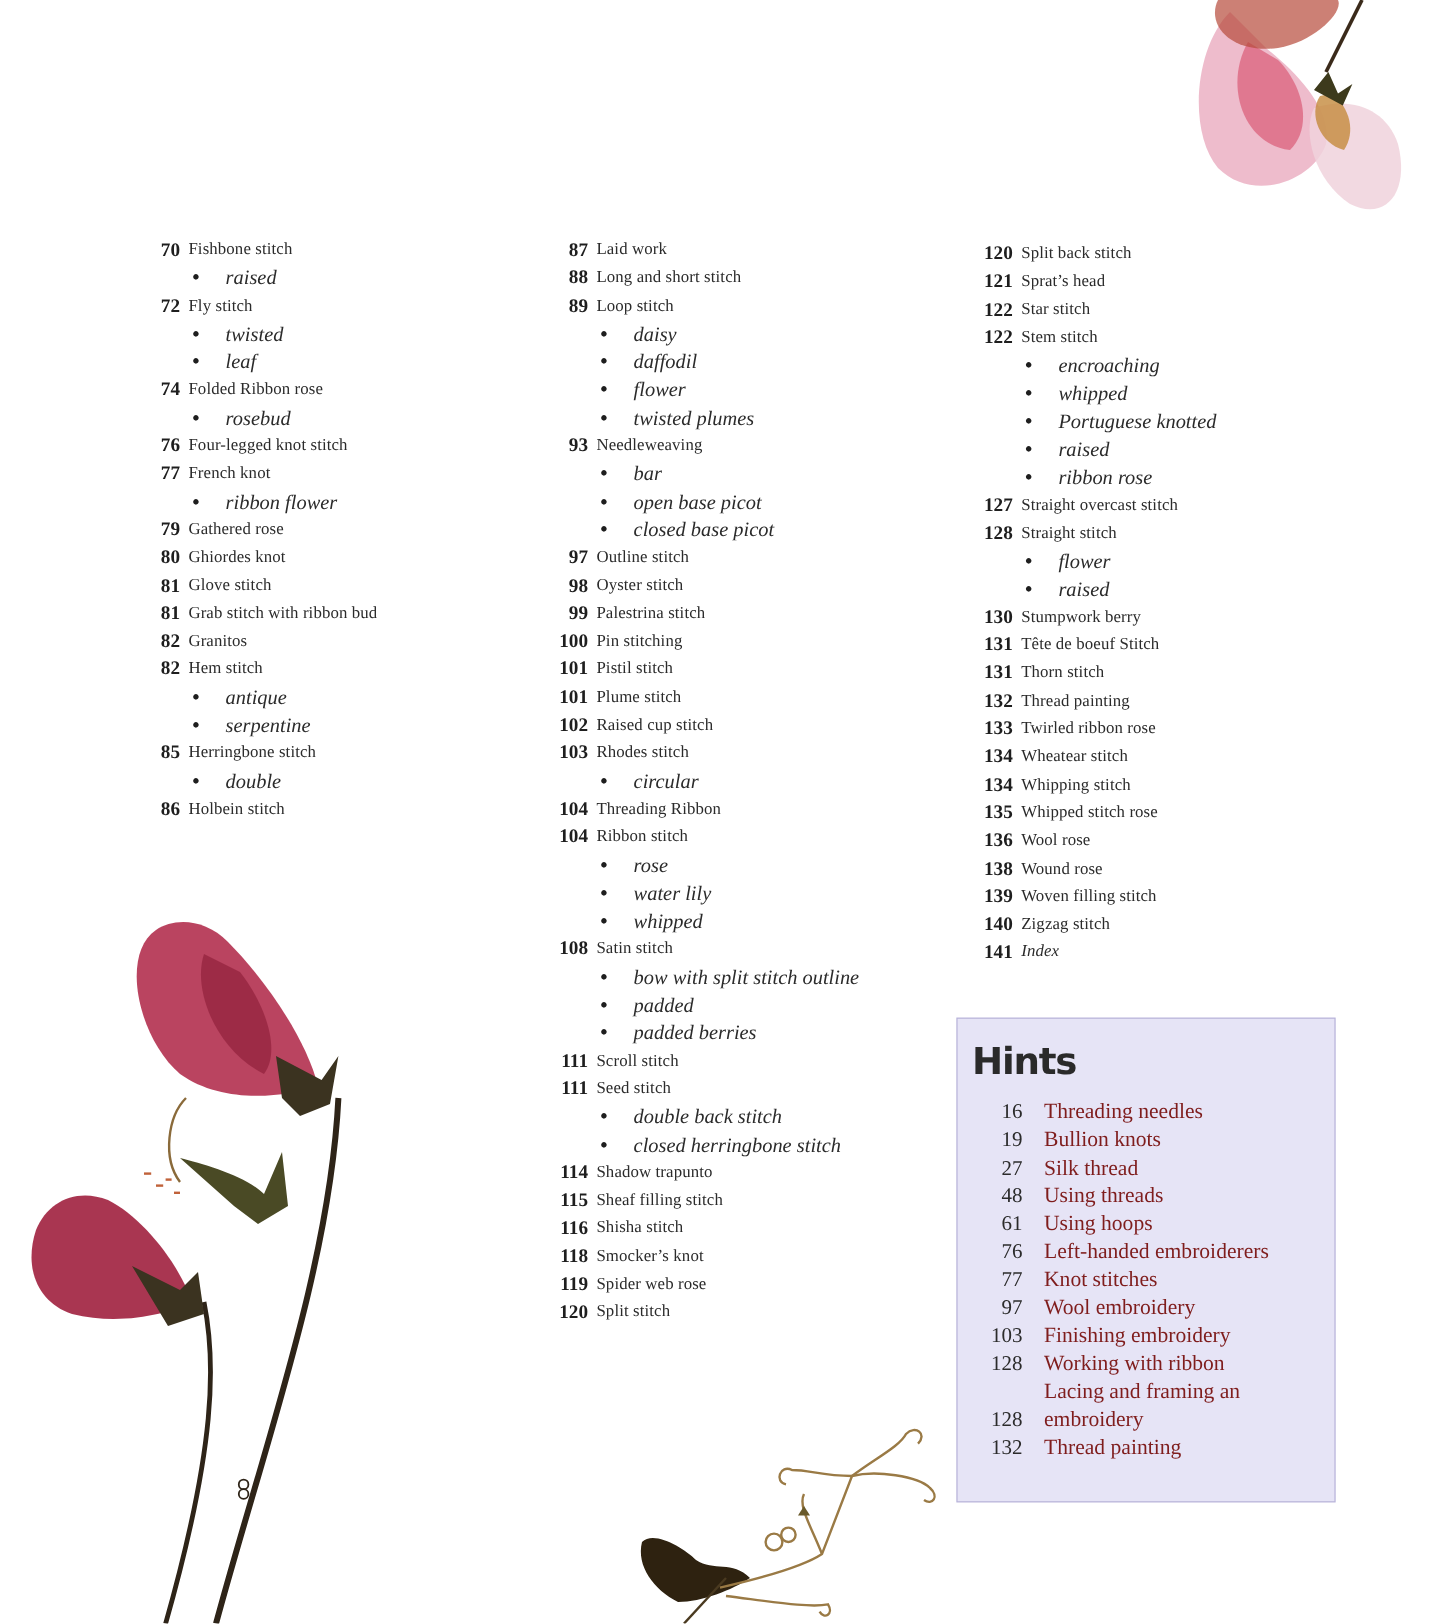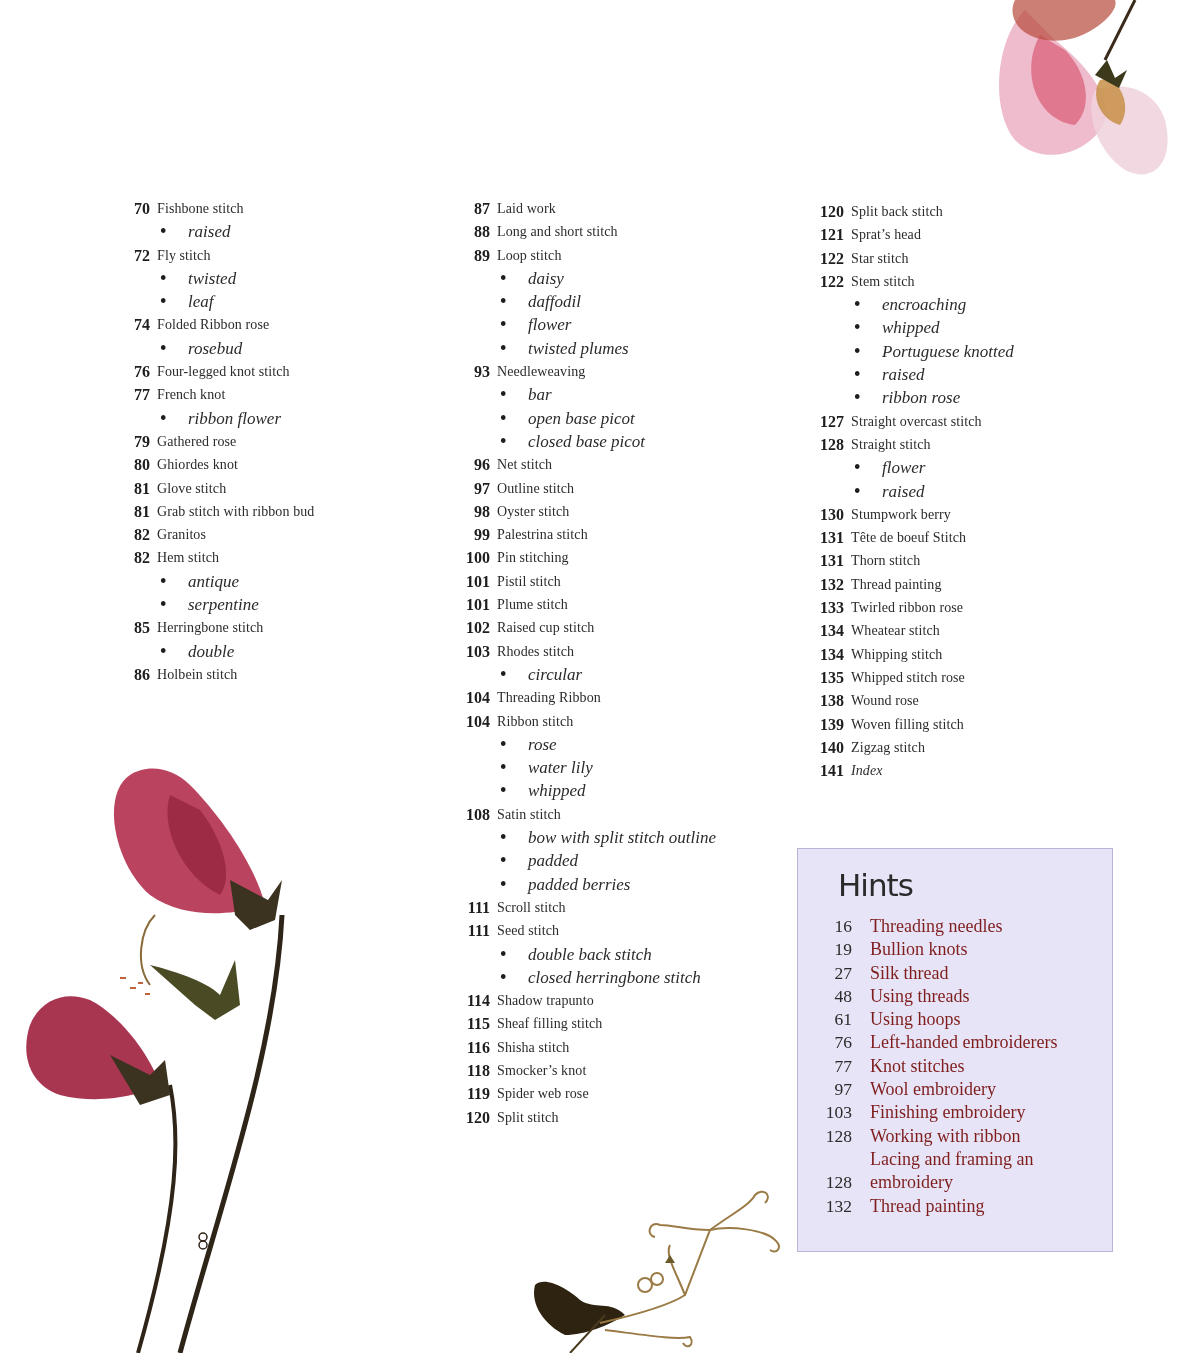--- a/index.html
+++ b/index.html
@@ -16,21 +16,21 @@
   .num { width: 38px; text-align: right; font-weight: bold; font-size: 16px; color: #1e1e1e; font-family: "Liberation Serif", serif; }
   .title { margin-left: 7px; font-size: 14px; color: #2b2b2b; font-family: "Liberation Serif", serif; letter-spacing: 0.1px; }
   .sub { display: flex; align-items: baseline; height: 23.3px; line-height: 23.3px; white-space: nowrap; }
   .sub .bullet { width: 56px; text-align: right; font-size: 16px; color: #1e1e1e; }
   .sub .subtitle { margin-left: 20px; font-style: italic; font-size: 17px; color: #2b2b2b; font-family: "Liberation Serif", serif; }
   .title.italic { font-style: italic; }
 
   .hints-box { position: absolute; left: 797px; top: 848px; width: 316px; height: 404px;
                background: #e6e4f6; border: 1.5px solid #b9b5da; box-sizing: border-box; }
   .hints-heading { position: absolute; left: 12px; top: 18px; font-family: "DejaVu Sans", "Liberation Sans", sans-serif;
-                   font-weight: 400; font-size: 31px; color: #2a2a2a; letter-spacing: -1px; margin-left: 28px; }
+                   font-weight: 700; font-size: 31px; color: #2a2a2a; letter-spacing: -1px; }
   .hints-list { position: absolute; left: 14px; top: 66px; width: 295px; }
   .hint { display: flex; align-items: flex-end; line-height: 23.3px; }
   .hint .hnum { width: 40px; text-align: right; font-size: 17.5px; font-family: "Liberation Serif", serif; color: #2b2b2b; }
   .hint .htitle { margin-left: 18px; font-size: 18px; font-family: Liberation Serif, serif; color: #7f1d1d; width: 230px; }
 
   .art { position: absolute; }
   svg { display: block; }
 </style>
 </head>
 <body>
@@ -175,24 +175,20 @@
       </div>
       <div class="sub">
         <span class="bullet">•</span>
         <span class="subtitle">open base picot</span>
       </div>
       <div class="sub">
         <span class="bullet">•</span>
         <span class="subtitle">closed base picot</span>
       </div>
       <div class="entry">
-        <span class="num">96</span>
-        <span class="title">Net stitch</span>
-      </div>
-      <div class="entry">
         <span class="num">97</span>
         <span class="title">Outline stitch</span>
       </div>
       <div class="entry">
         <span class="num">98</span>
         <span class="title">Oyster stitch</span>
       </div>
       <div class="entry">
         <span class="num">99</span>
         <span class="title">Palestrina stitch</span>
@@ -376,20 +372,24 @@
         <span class="num">134</span>
         <span class="title">Wheatear stitch</span>
       </div>
       <div class="entry">
         <span class="num">134</span>
         <span class="title">Whipping stitch</span>
       </div>
       <div class="entry">
         <span class="num">135</span>
         <span class="title">Whipped stitch rose</span>
+      </div>
+      <div class="entry">
+        <span class="num">136</span>
+        <span class="title">Wool rose</span>
       </div>
       <div class="entry">
         <span class="num">138</span>
         <span class="title">Wound rose</span>
       </div>
       <div class="entry">
         <span class="num">139</span>
         <span class="title">Woven filling stitch</span>
       </div>
       <div class="entry">

